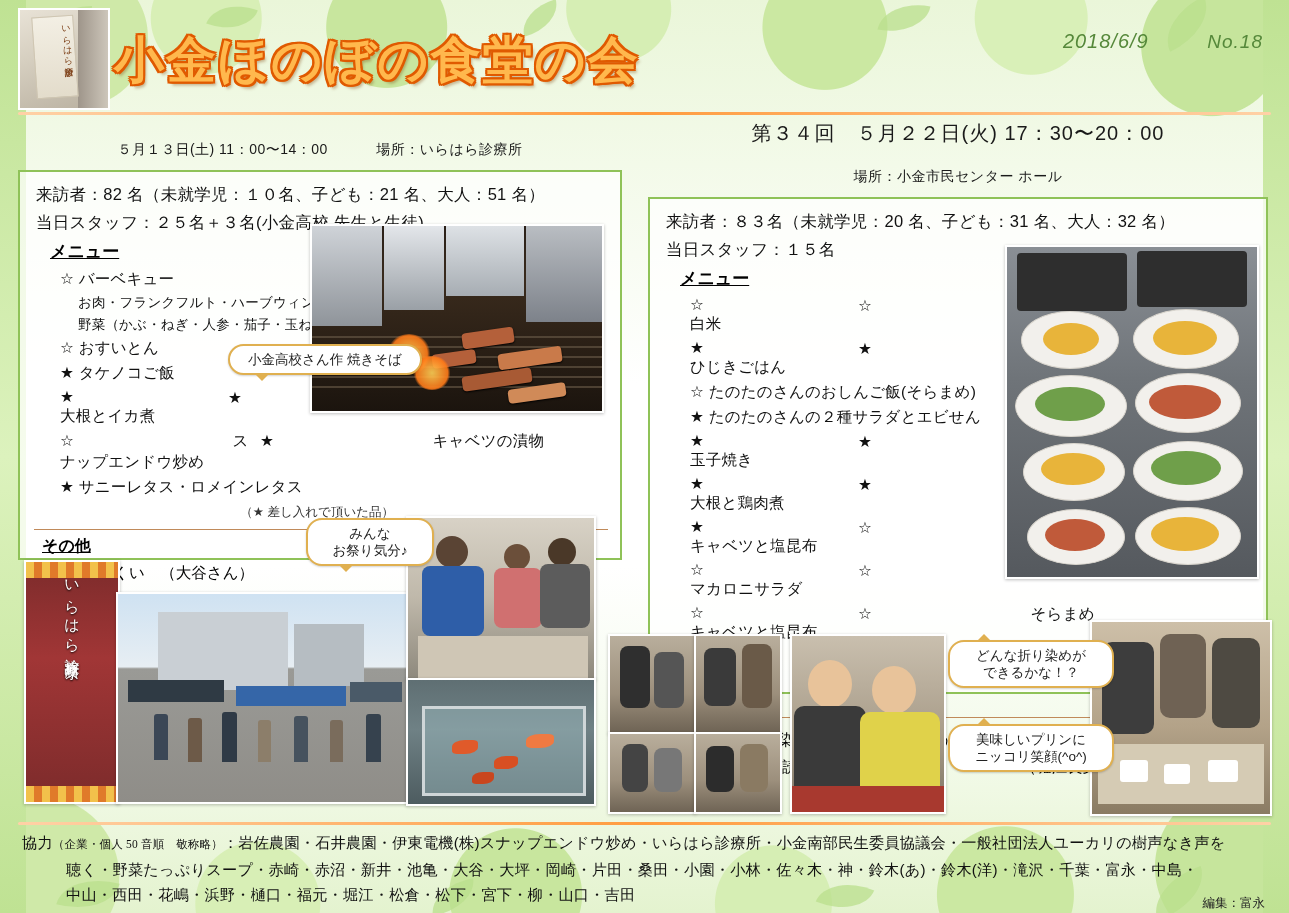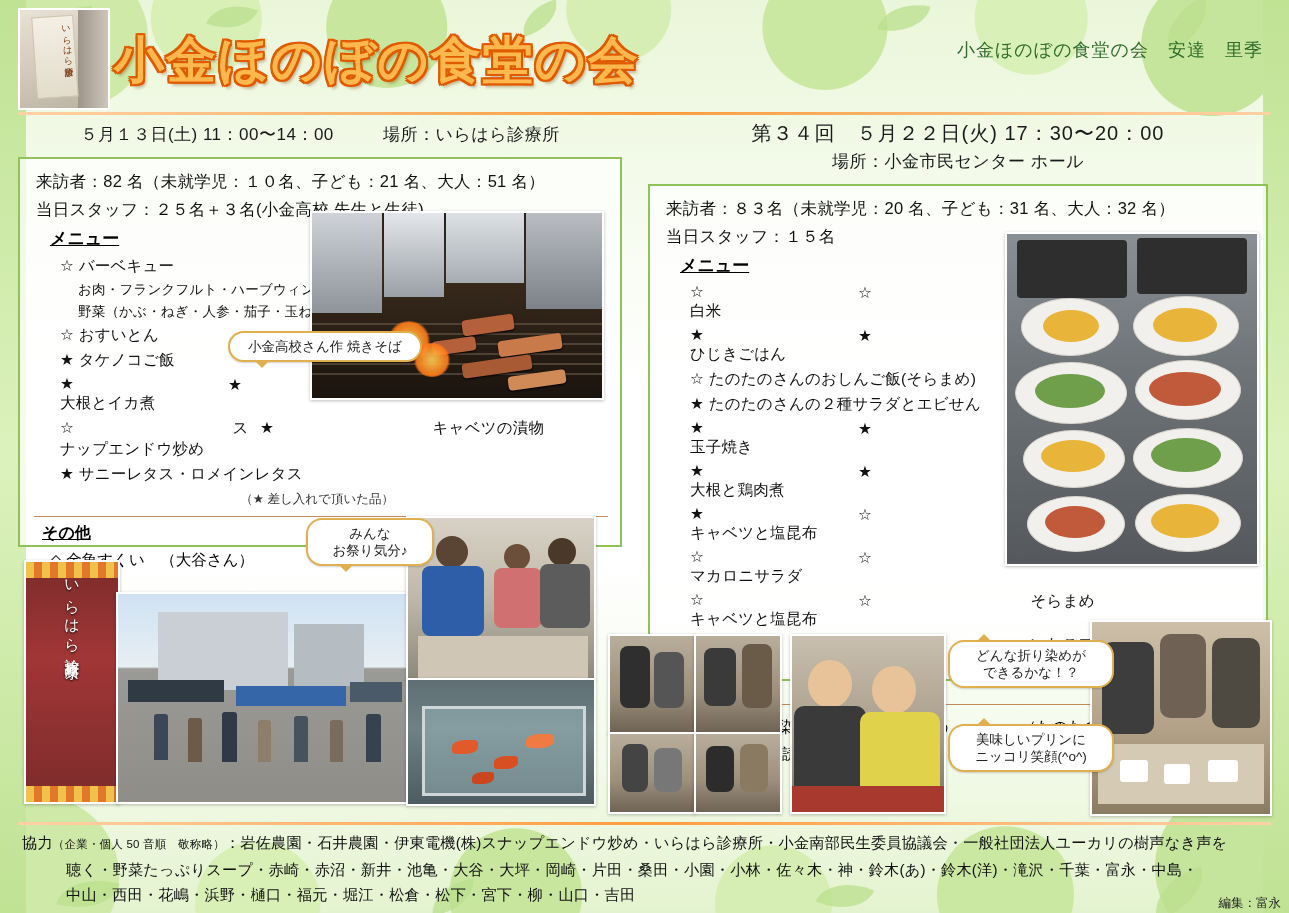--- a/index.html
+++ b/index.html
@@ -75,21 +75,21 @@
   .header-rule{position:absolute;left:0;right:0;top:104px;height:3px;
     background:linear-gradient(90deg,#ffd1a6,#ff9c3f,#ffd1a6);border-radius:2px;}
 
   
   .col{position:absolute;top:120px;}
   .col-left{left:18px;width:604px;}
   .col-right{left:648px;width:620px;}
 
   .col-head{text-align:center;color:#1a1a1a;}
   .ch-line1{font-size:20px;letter-spacing:1px;}
-  .ch-line2{font-size:17px;margin-top:3px;letter-spacing:0.5px;}
+  .ch-line2{font-size:14px;margin-top:21px;letter-spacing:0.5px;}
   .ch-line2 .place{margin-left:44px;}
 
   .box{
     position:relative;border:2px solid #8fc258;background:rgba(255,255,255,.72);
     margin-top:11px;padding:10px 12px 10px 14px;box-sizing:border-box;
   }
   .stat{font-size:16.5px;color:#111;margin:2px 0 6px 2px;letter-spacing:0.3px;}
   .menu-h{font-size:17px;font-weight:bold;text-decoration:underline;margin:4px 0 6px 16px;}
   .mline{font-size:15.5px;color:#111;margin:4px 0 4px 26px;letter-spacing:.2px;}
   .mline.ind{margin-left:44px;font-size:13.5px;}
@@ -115,22 +115,22 @@
   .bubble.b1:after{border-top-color:#e0b050;left:24px;bottom:-16px;}
   .bubble.b2:after{border-top-color:#e0b050;left:30px;bottom:-16px;}
   .bubble.b3:after{border-bottom-color:#e0b050;left:26px;top:-16px;}
 
   
   .foot-rule{position:absolute;left:18px;right:18px;top:822px;height:3px;
     background:linear-gradient(90deg,#ffd1a6,#ff9c3f,#ffd1a6);border-radius:2px;}
   .footer{position:absolute;left:22px;right:22px;top:830px;color:#111;}
   .f-row{font-size:15.2px;line-height:25px;letter-spacing:.2px;}
   .f-lbl{font-weight:normal;}
-  .f-small{font-size:11.5px;}
-  .editor{position:absolute;right:8px;top:895px;font-size:12.5px;color:#222;}
+  .f-small{font-size:11.5px;font-family:Liberation Serif, serif;}
+  .editor{position:absolute;right:24px;top:895px;font-size:12.5px;color:#222;}
 
   
   .pimg{position:absolute;inset:0;}
   .grill{background:
      linear-gradient(180deg,#2a2018 0%,#3a2b1d 30%,#1b140e 100%);}
   .grill .meat{position:absolute;background:#b4603a;border-radius:4px;transform:rotate(-8deg);box-shadow:0 1px 2px #000;}
   .grill .flame{position:absolute;background:radial-gradient(circle,#ffcf55,#ff7a18 60%,rgba(255,120,24,0) 70%);border-radius:50%;opacity:.9;}
   .grill .bar{position:absolute;height:2px;background:#6b5b49;opacity:.6;left:0;right:0;}
   .grill .person{position:absolute;background:#bcbfc4;}
 
@@ -193,21 +193,24 @@
     <div class="header-photo">
       <div class="door"></div>
       <div class="sign">いらはら診療所</div>
     </div>
 
     <div class="title-band">
       <div class="main-title">小金ほのぼの食堂の会</div>
     </div>
 
     <div class="header-right">
-      <div class="hr-line2">小金ほのぼの食堂の会　安達　里季</div>
+      <div class="hr-line1">
+        <span>2018/6/9</span>
+        <span class="hr-no">No.18</span>
+      </div>
     </div>
 
     <div class="header-rule"></div>
   </div>
 
   <div class="col col-left">
 
     <div class="col-head">
       <div class="ch-line2">
         <span>５月１３日(土)  11：00〜14：00</span>

